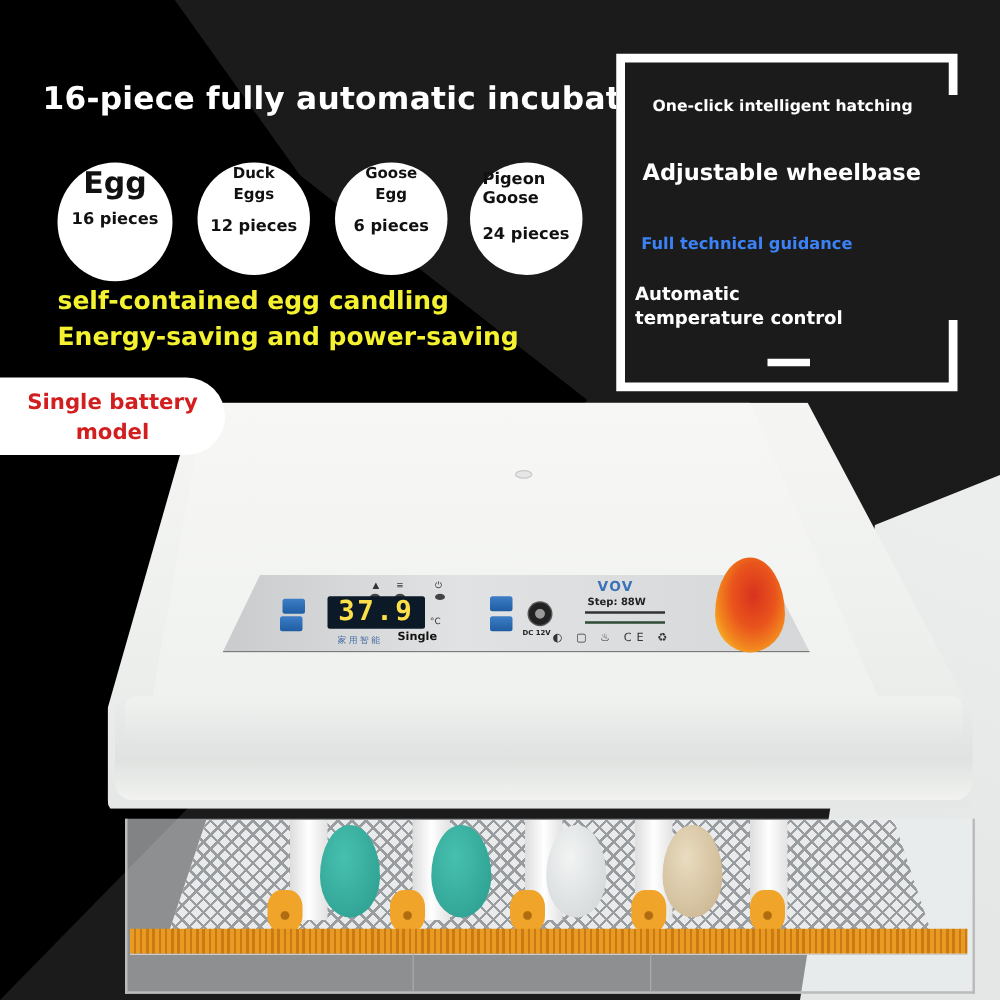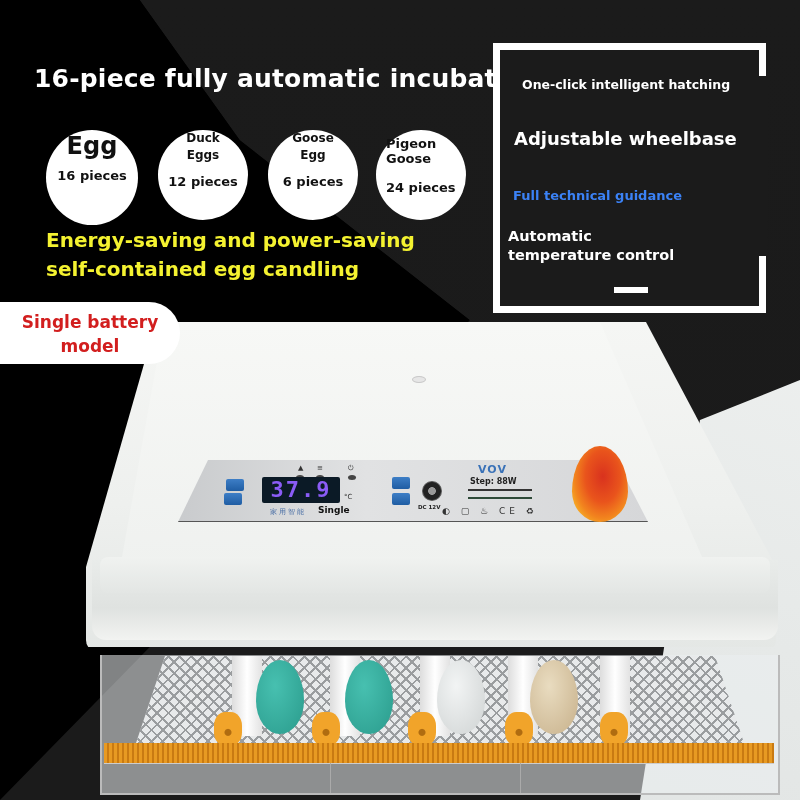--- a/index.html
+++ b/index.html
@@ -97,21 +97,21 @@
 
   .panel {
     position: absolute; left: 178px; top: 460px; width: 470px; height: 62px;
     background: linear-gradient(90deg, #c9cbcd 0%, #e1e2e3 40%, #d6d7d9 100%);
     clip-path: polygon(30px 0, 438px 0, 470px 62px, 0 62px);
     border-bottom: 1px solid #555;
   }
   .panel-inner { position: absolute; left: 0; top: 0; width: 100%; height: 100%; }
   .btn-blue { position: absolute; width: 18px; height: 12px; background: linear-gradient(180deg, #3d7ec6, #1f5da3); border-radius: 2px; }
   .led { position: absolute; left: 84px; top: 17px; width: 78px; height: 26px; background: #0b1a26; border-radius: 2px;
-    color: #8b5cf6; font-family: "DejaVu Sans Mono", monospace; font-size: 22px; font-weight: bold; text-align: center; line-height: 26px; letter-spacing: 2px; }
+    color: #fde047; font-family: "DejaVu Sans Mono", monospace; font-size: 22px; font-weight: bold; text-align: center; line-height: 26px; letter-spacing: 2px; }
   .celsius { position: absolute; left: 166px; top: 33px; font-size: 7px; color: #333; }
   .ind { position: absolute; width: 8px; height: 5px; border-radius: 50%; background: #444; top: 15px; }
   .ind-icon { position: absolute; font-size: 7px; color: #333; top: 4px; }
   .change { position: absolute; left: 140px; top: 45px; font-size: 9px; font-weight: bold; color: #111; }
   .cn { position: absolute; left: 92px; top: 47px; font-size: 7px; color: #4a6fa5; letter-spacing: 2px; }
   .dc { position: absolute; left: 244px; top: 21px; width: 20px; height: 20px; border-radius: 50%; background: radial-gradient(circle, #999 0 25%, #222 30% 60%, #555 65%); }
   .dc-label { position: absolute; left: 240px; top: 44px; font-size: 5.5px; color: #222; font-weight: bold; }
   .logo { position: absolute; left: 300px; top: 3px; color: #3a72b8; font-size: 11px; font-weight: bold; letter-spacing: 1px; }
   .step { position: absolute; left: 292px; top: 17px; font-size: 8px; font-weight: bold; color: #222; }
   .lines { position: absolute; left: 290px; top: 29px; width: 64px; height: 10px; border-top: 2px solid #333; border-bottom: 2px solid #2e4a38; }
@@ -167,22 +167,22 @@
 <div class="circle c3">
   <div class="name" style="width:56px;margin:0 auto;">Goose Egg</div>
   <div class="count">6 pieces</div>
 </div>
 <div class="circle c4">
   <div class="name" style="width:50px;">Pigeon Goose</div>
   <div class="count">24 pieces</div>
 </div>
 
 <div class="energy">
+  <div>self-contained egg candling</div>
   <div>Energy-saving and power-saving</div>
-  <div>self-contained egg candling</div>
 </div>
 
 <div class="frame">
   <div class="gap-tr"></div>
   <div class="f1">One-click intelligent hatching</div>
   <div class="f2">Adjustable wheelbase</div>
   <div class="f3">Full technical guidance</div>
   <div class="f4">
     <div>Automatic</div>
     <div>temperature control</div>

